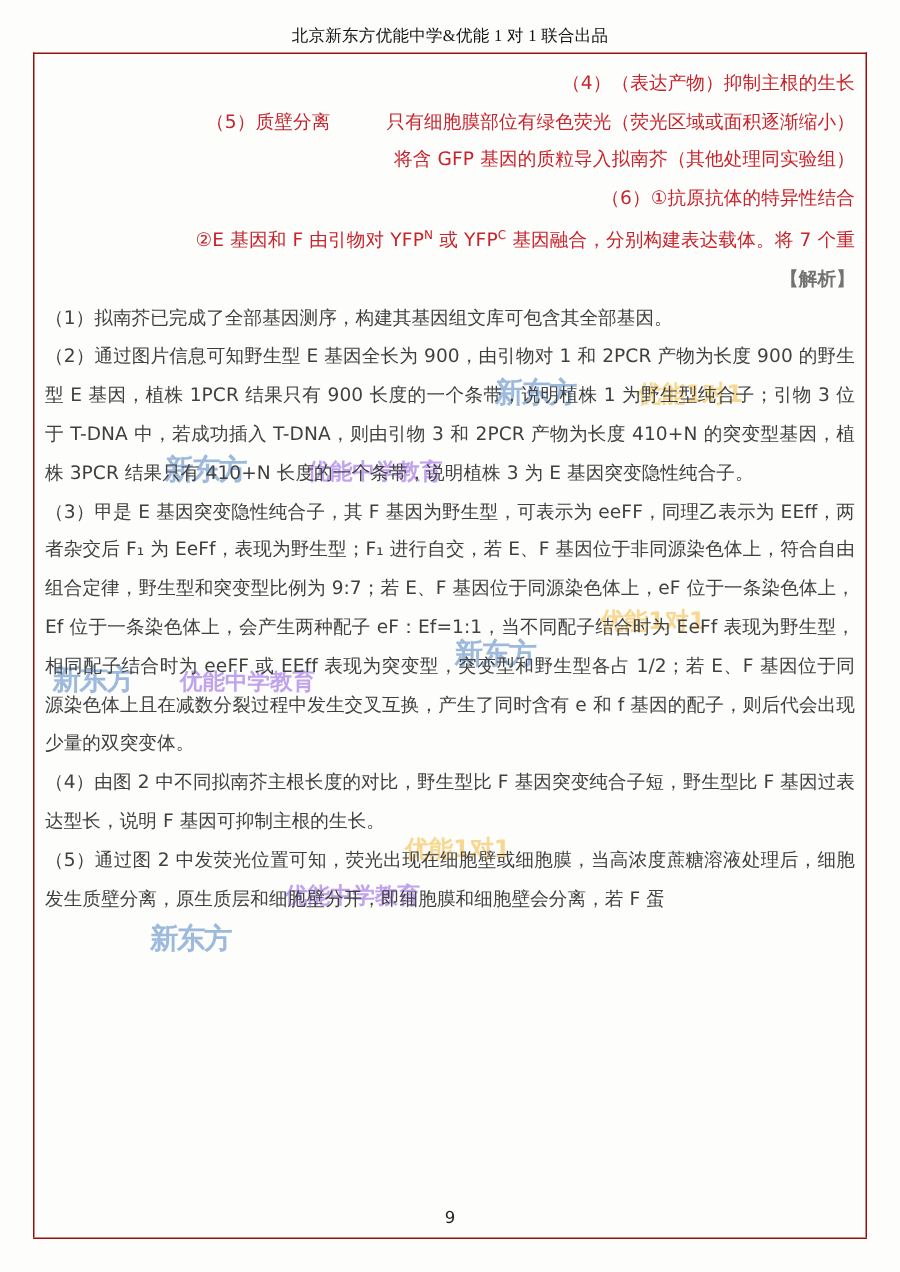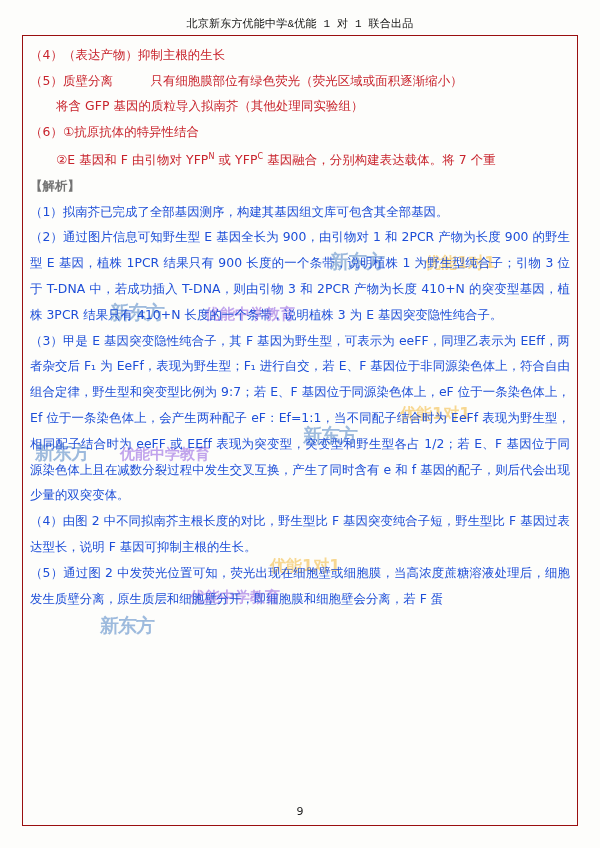--- a/index.html
+++ b/index.html
@@ -23,21 +23,21 @@
   }
   .header {
     position: absolute;
     top: 16px;
     left: 0;
     width: 600px;
     text-align: center;
     font-size: 11px;
     color: #111;
     letter-spacing: 0.2px;
-    font-family: Liberation Mono, monospace;
+    font-family: Liberation Serif, serif;
   }
   .hrule {
     position: absolute;
     top: 35px;
     left: 22px;
     width: 556px;
     height: 1px;
     background: #9a0f10;
   }
   .vrule-left {
@@ -69,34 +69,35 @@
     top: 42px;
     left: 30px;
     width: 540px;
   }
   .line {
     color: #c8232c;
     font-size: 12.4px;
     line-height: 25.6px;
     white-space: nowrap;
     letter-spacing: 0.1px;
+    text-align: right;
   }
   .line.indent1 { padding-left: 0px; }
   .line.indent2 { padding-left: 26px; }
   .line.indent3 { padding-left: 38px; }
   .bracket-title {
     color: #737373;
     font-weight: bold;
   }
   sup {
     font-size: 8px;
     vertical-align: super;
   }
   .para {
-    color: #1d4ed8;
+    color: #404040;
     font-size: 12.4px;
     line-height: 25.8px;
     letter-spacing: 0.05px;
     text-align: justify;
   }
   .pagenum {
     position: absolute;
     top: 805px;
     left: 0;
     width: 600px;

